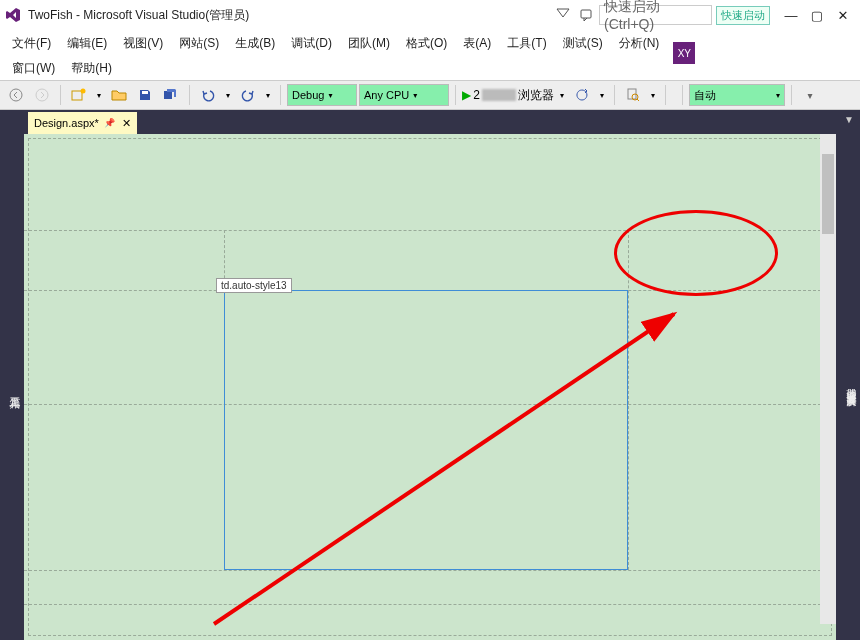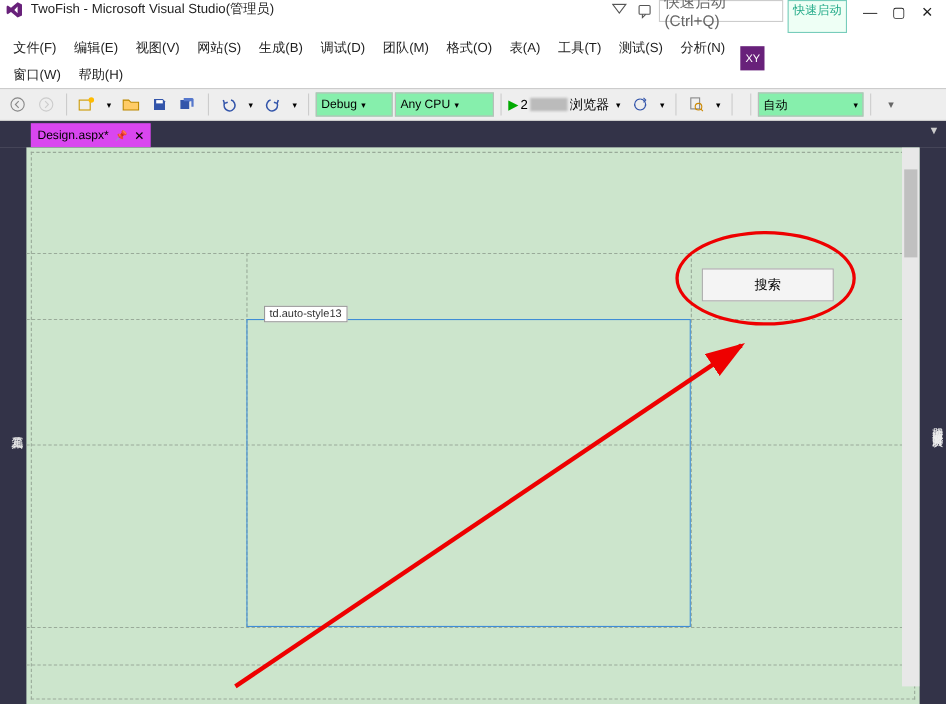--- a/index.html
+++ b/index.html
@@ -1,19 +1,19 @@
 <!DOCTYPE html>
 <html><head>
 <meta charset="utf-8">
 <style>
 * { margin: 0; padding: 0; box-sizing: border-box; font-family: "Microsoft YaHei", "Segoe UI", sans-serif; }
 body { width: 860px; height: 640px; background: #fff; overflow: hidden; position: relative; }
 
 
-.titlebar { height: 30px; background: #fff; display: flex; padding: 0 4px; font-size: 12px; color: #1e1e1e; }
+.titlebar { height: 30px; background: #fff; display: flex; align-items: center; padding: 0 4px; font-size: 12px; color: #1e1e1e; }
 .titlebar .vs-icon { width: 18px; height: 18px; margin-right: 6px; display: flex; align-items: center; justify-content: center; }
 .titlebar .title { flex: 0 0 auto; }
 .titlebar .spacer { flex: 1; }
 .titlebar .tb-icon { width: 20px; height: 20px; display: flex; align-items: center; justify-content: center; color: #333; margin: 0 2px; cursor: pointer; }
 .quick-launch { width: 113px; height: 20px; border: 1px solid #ccc; font-size: 14px; padding: 0 4px; color: #666; display: flex; align-items: center; }
 .ime-badge { border: 1px solid #7cb; font-size: 11px; padding: 1px 4px; color: #2a8; background: #eefff5; margin-left: 4px; }
 .win-btns { display: flex; margin-left: 8px; }
 .win-btn { width: 26px; height: 20px; display: flex; align-items: center; justify-content: center; font-size: 13px; cursor: pointer; }
 .xy-badge { width: 22px; height: 22px; background: #68217a; color: #fff; font-size: 10px; display: flex; align-items: center; justify-content: center; margin-left: 6px; position: relative; top: 10px; }
 
@@ -29,21 +29,21 @@
 .toolbar .sep { width: 1px; height: 20px; background: #ccc; margin: 0 4px; }
 .toolbar .tbtn { width: 24px; height: 24px; display: flex; align-items: center; justify-content: center; cursor: pointer; border-radius: 2px; }
 .toolbar .combo { height: 22px; border: 1px solid #bbb; background: #86efac; display: flex; align-items: center; padding: 0 4px; font-size: 11px; cursor: pointer; }
 .toolbar .combo .caret { margin-left: 4px; font-size: 8px; }
 .toolbar .play { color: #0a0; font-size: 12px; }
 .toolbar .browser-combo { display: flex; align-items: center; gap: 2px; }
 .toolbar .split-caret { width: 12px; display: flex; justify-content: center; font-size: 8px; }
 
 
 .tabwell { height: 24px; background: #333348; display: flex; align-items: flex-end; padding-left: 28px; position: relative; }
-.doc-tab { height: 22px; background: #d946ef; display: flex; align-items: center; padding: 0 6px; font-size: 11px; color: #000; gap: 6px; }
+.doc-tab { height: 22px; background: #fef9c3; display: flex; align-items: center; padding: 0 6px; font-size: 11px; color: #000; gap: 6px; }
 .doc-tab .pin { font-size: 9px; }
 .doc-tab .close { font-size: 11px; cursor: pointer; }
 .tabwell .menu-chev { position: absolute; right: 6px; top: 4px; color: #ccc; font-size: 10px; cursor: pointer; }
 
 
 .main { position: absolute; top: 134px; left: 0; right: 0; bottom: 0; background: #333348; display: flex; }
 .left-rail { width: 24px; background: #333348; color: #eee; writing-mode: vertical-rl; text-orientation: upright; font-size: 11px; padding-top: 4px; display: flex; flex-direction: column; align-items: center; }
 .left-rail .rail-tab { padding: 4px 2px; cursor: pointer; }
 .right-rail { width: 24px; background: #333348; color: #eee; writing-mode: vertical-rl; text-orientation: upright; font-size: 10px; padding-top: 4px; display: flex; flex-direction: column; align-items: center; gap: 6px; letter-spacing: -1px; }
 .right-rail .rail-tab { padding: 2px 2px; cursor: pointer; }
@@ -240,25 +240,22 @@
       <div class="hdash" style="top:156px"></div>
       <div class="hdash" style="top:270px"></div>
       <div class="hdash" style="top:436px"></div>
       <div class="hdash" style="top:470px"></div>
 
       <div class="vdash" style="left:200px; top:96px; bottom:calc(100% - 436px)"></div>
       <div class="vdash" style="left:604px; top:96px; bottom:calc(100% - 436px)"></div>
 
       <div style="position:absolute;left:200px;top:156px;width:404px;height:280px;border:1px solid #3f8dd6"></div>
 
-      <div class="cell-label" style="left:216px; top:144px">td.auto-style13</div>
-
-      <div class="search-btn-box" style="left:614px; top:110px">
-        <span>搜索</span>
-      </div>
+      <div class="cell-label" style="left:192px; top:144px">td.auto-style13</div>
+
 
       <div class="anno-ellipse" style="left:590px; top:76px; width:164px; height:86px"></div>
 
       <svg class="anno-arrow" style="left:0;top:0" width="800" height="520">
         <defs>
             <marker id="ah" markerWidth="10" markerHeight="10" refX="8" refY="3" orient="auto">
               <path d="M0,0 L9,3 L0,6 Z" fill="#e00"></path>
             </marker>
           </defs>
         <line x1="190" y1="490" x2="650" y2="180" stroke="#e00" stroke-width="4" marker-end="url(#ah)"></line>

